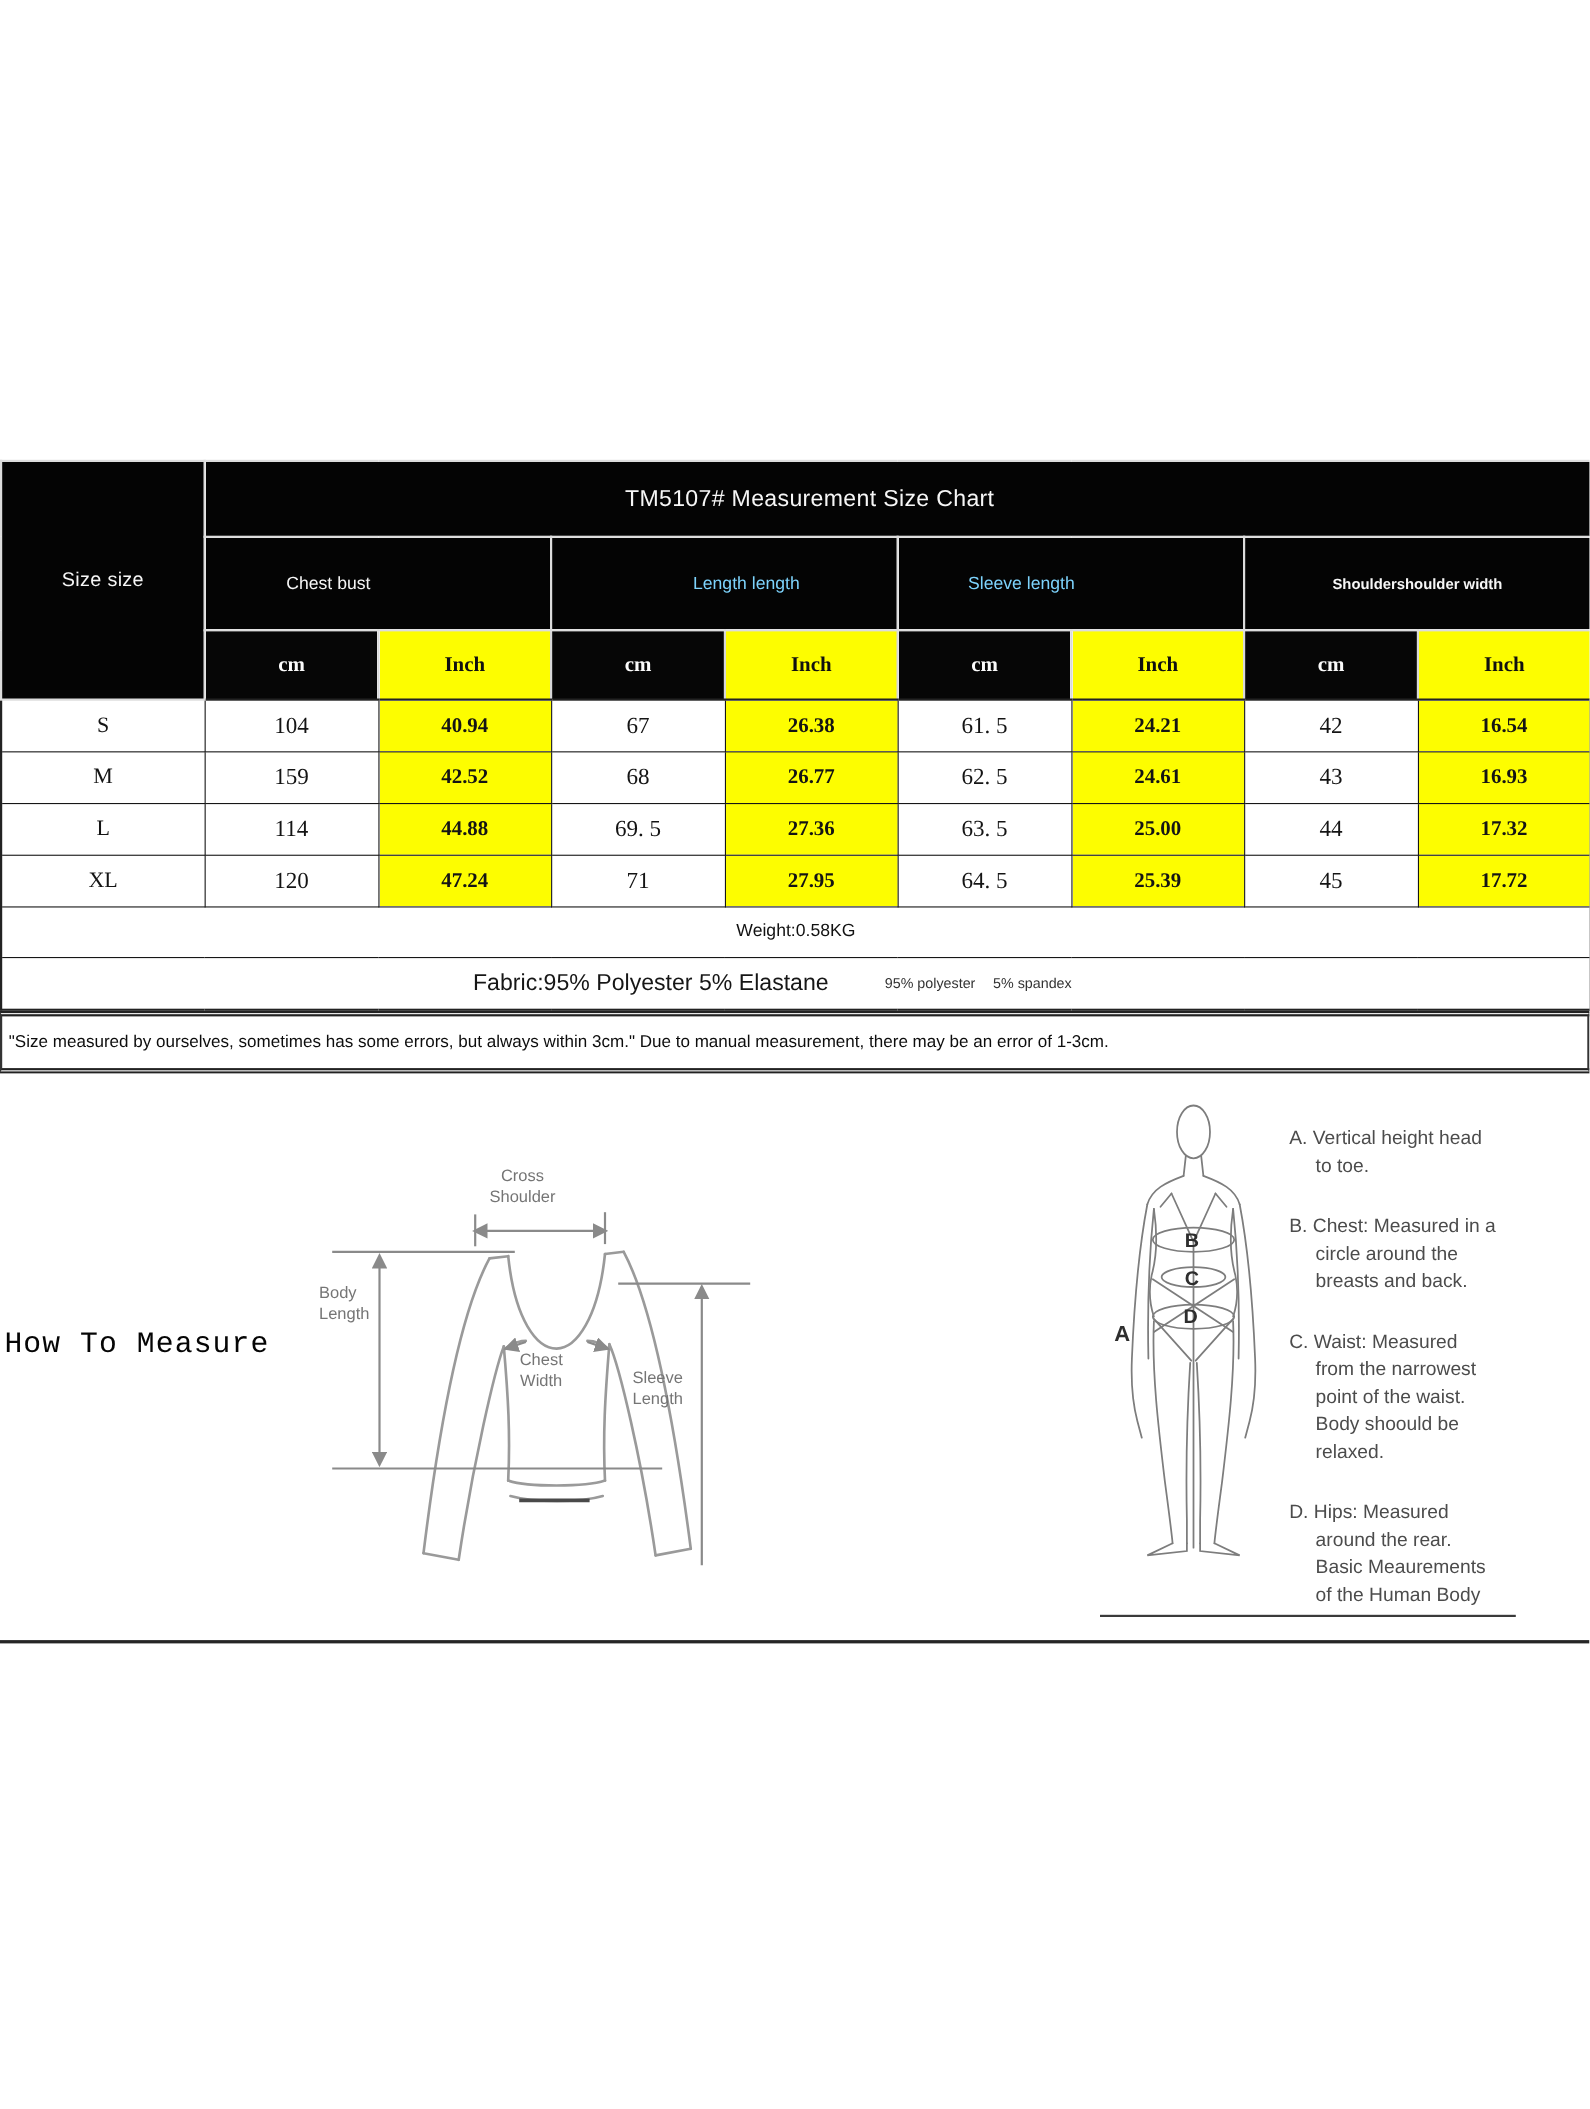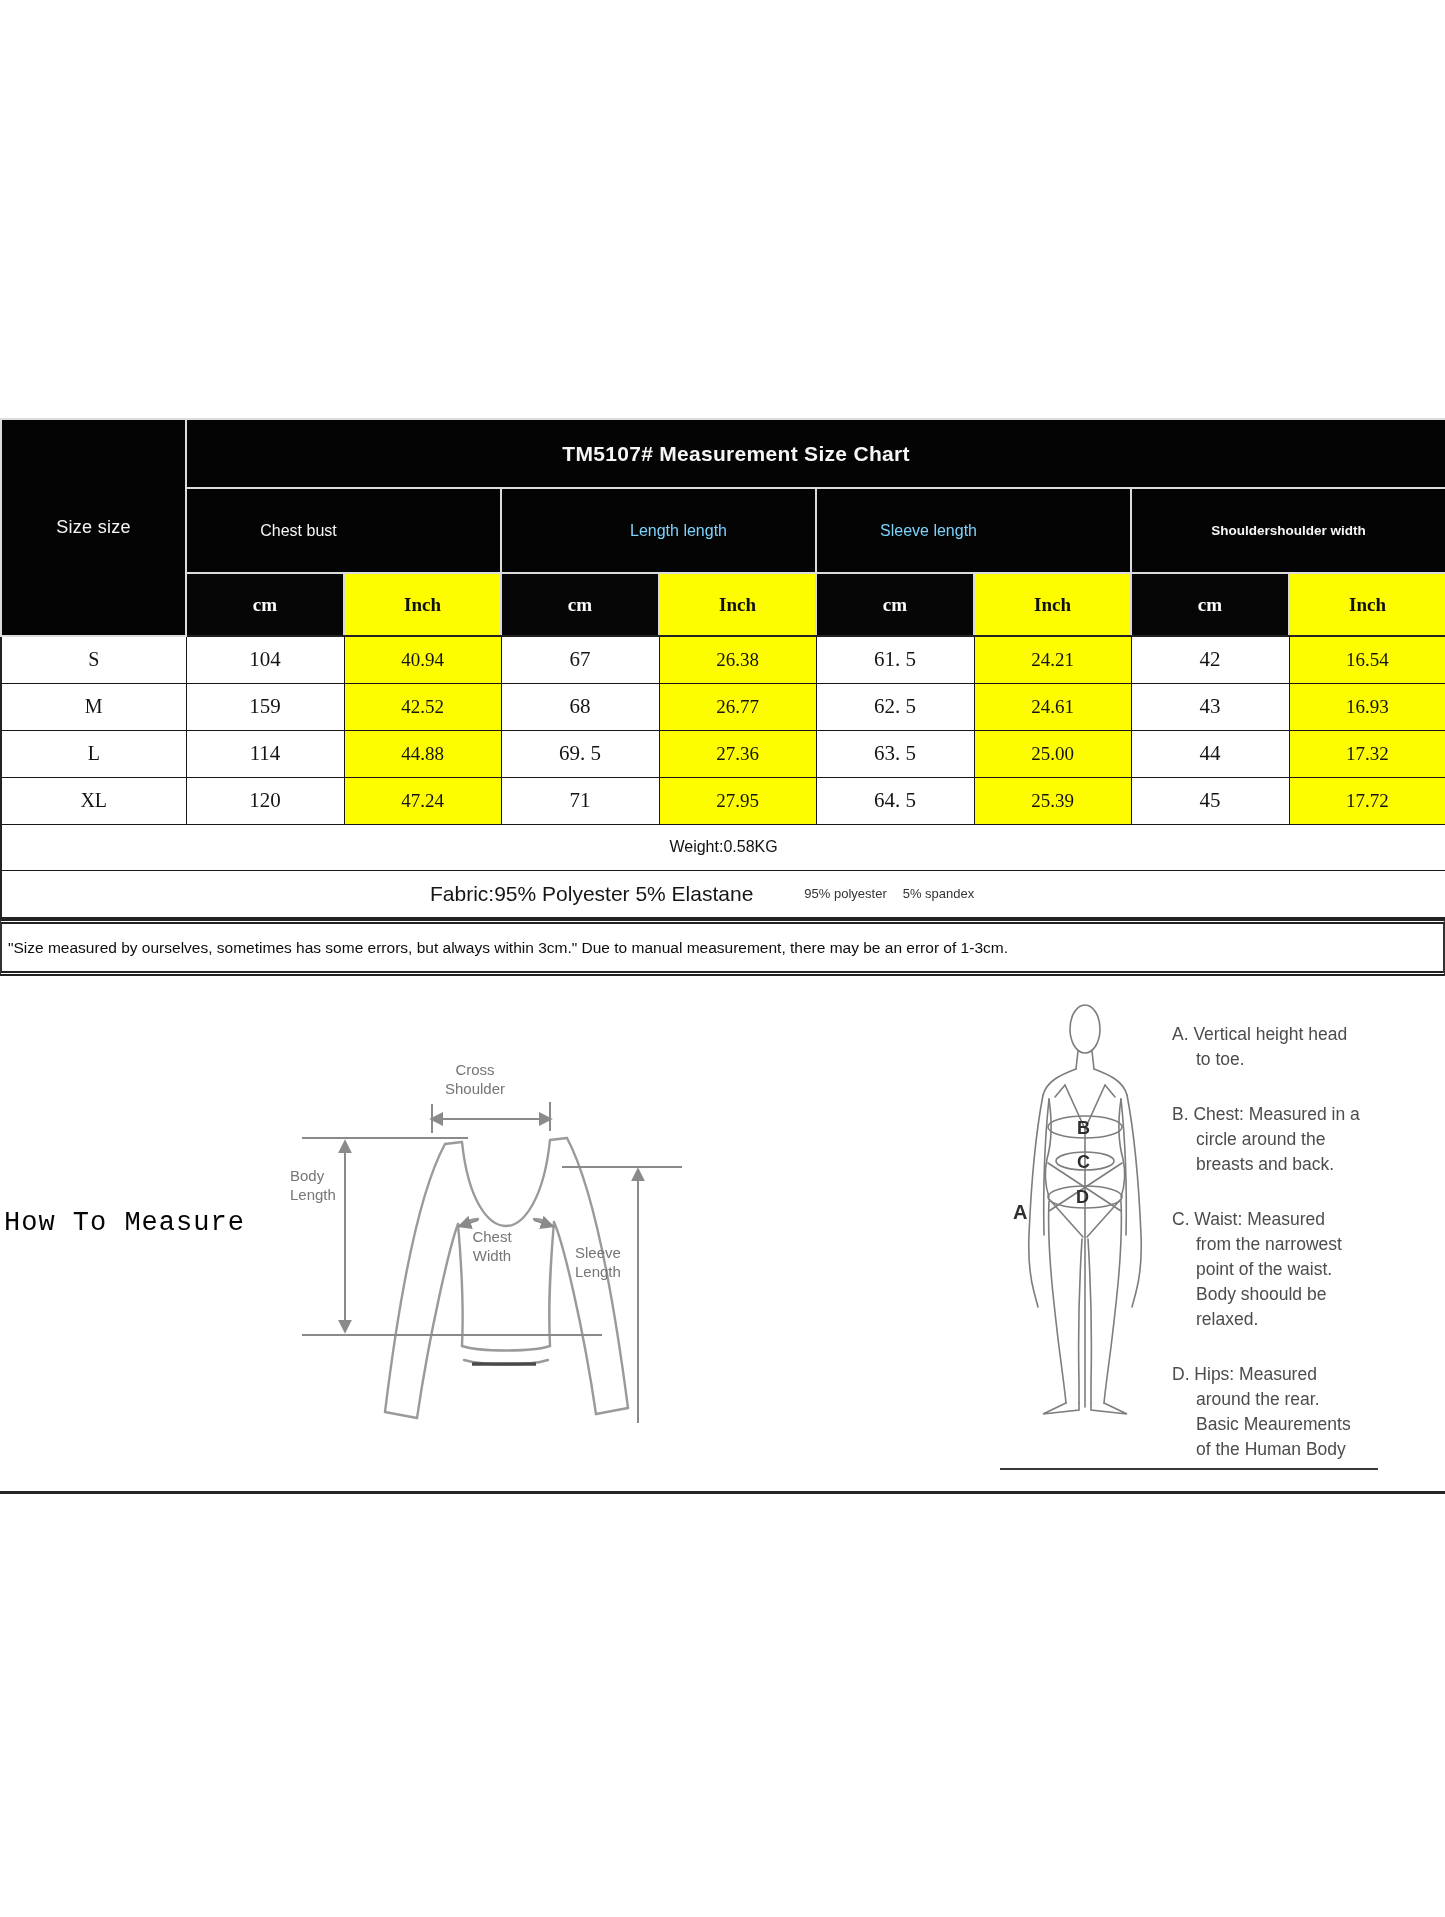--- a/index.html
+++ b/index.html
@@ -15,35 +15,35 @@
   td { text-align:center; vertical-align:middle; overflow:hidden; }
   tr.r-title  { height:69px; }
   tr.r-group  { height:85px; }
   tr.r-units  { height:63px; }
   tr.r-data   { height:47px; }
   tr.r-weight { height:46px; }
   tr.r-fabric { height:48px; }
 
   .black { background:#040404; color:#f6f6f6; border:2px solid #dcdcdc; }
   .size-head { font-size:18px; font-weight:400; letter-spacing:.3px; }
-  .title-cell { font-size:21px; font-weight:700; padding-right:160px; letter-spacing:.3px; }
+  .title-cell { font-size:21px; font-weight:400; padding-right:160px; letter-spacing:.3px; }
   .group { font-size:16px; font-weight:500; }
   .group.ylw { color:#7dd3fc;padding-left:40px; }
   .group.sm  { font-size:13.5px; font-weight:700; }
   .g0 { padding-right:90px; }
   .g2 { padding-right:130px; }
 
   .unit-cm  { background:#060606; color:#fbfbfb; border:2px solid #d8d8d8; border-bottom:2px solid #222;
               font-family:"Liberation Serif", serif; font-weight:bold; font-size:19px; }
   .unit-inch{ background:#fdfd00; color:#101010; border:2px solid #d8d8d8; border-bottom:2px solid #222;
               font-family:"Liberation Serif", serif; font-weight:bold; font-size:19px; }
 
   .cell-size { background:#fff; border:1px solid #161616; font-family:"Liberation Serif", serif; font-size:20px; }
   .cell-cm   { background:#fff; border:1px solid #161616; font-family:"Liberation Serif", serif; font-size:21px; }
-  .cell-inch { background:#fdfd00; border:1px solid #161616; font-family:"Liberation Serif", serif; font-weight:normal; font-size:19px; }
+  .cell-inch { background:#fdfd00; border:1px solid #161616; font-family:"Liberation Serif", serif; font-weight:bold; font-size:19px; }
 
   .weight-cell { background:#fff; border:1px solid #161616; font-size:16px; color:#111; }
   .fabric-cell { background:#fff; border:1px solid #161616; }
   .fabric-flex { display:flex; align-items:center; }
   .fabric-main { margin-left:428px; font-size:21px; color:#161616; }
   .fabric-small { font-size:13px; color:#333; margin-left:51px; }
   .fabric-small + .fabric-small { margin-left:16px; }
 
   
   .strip {

